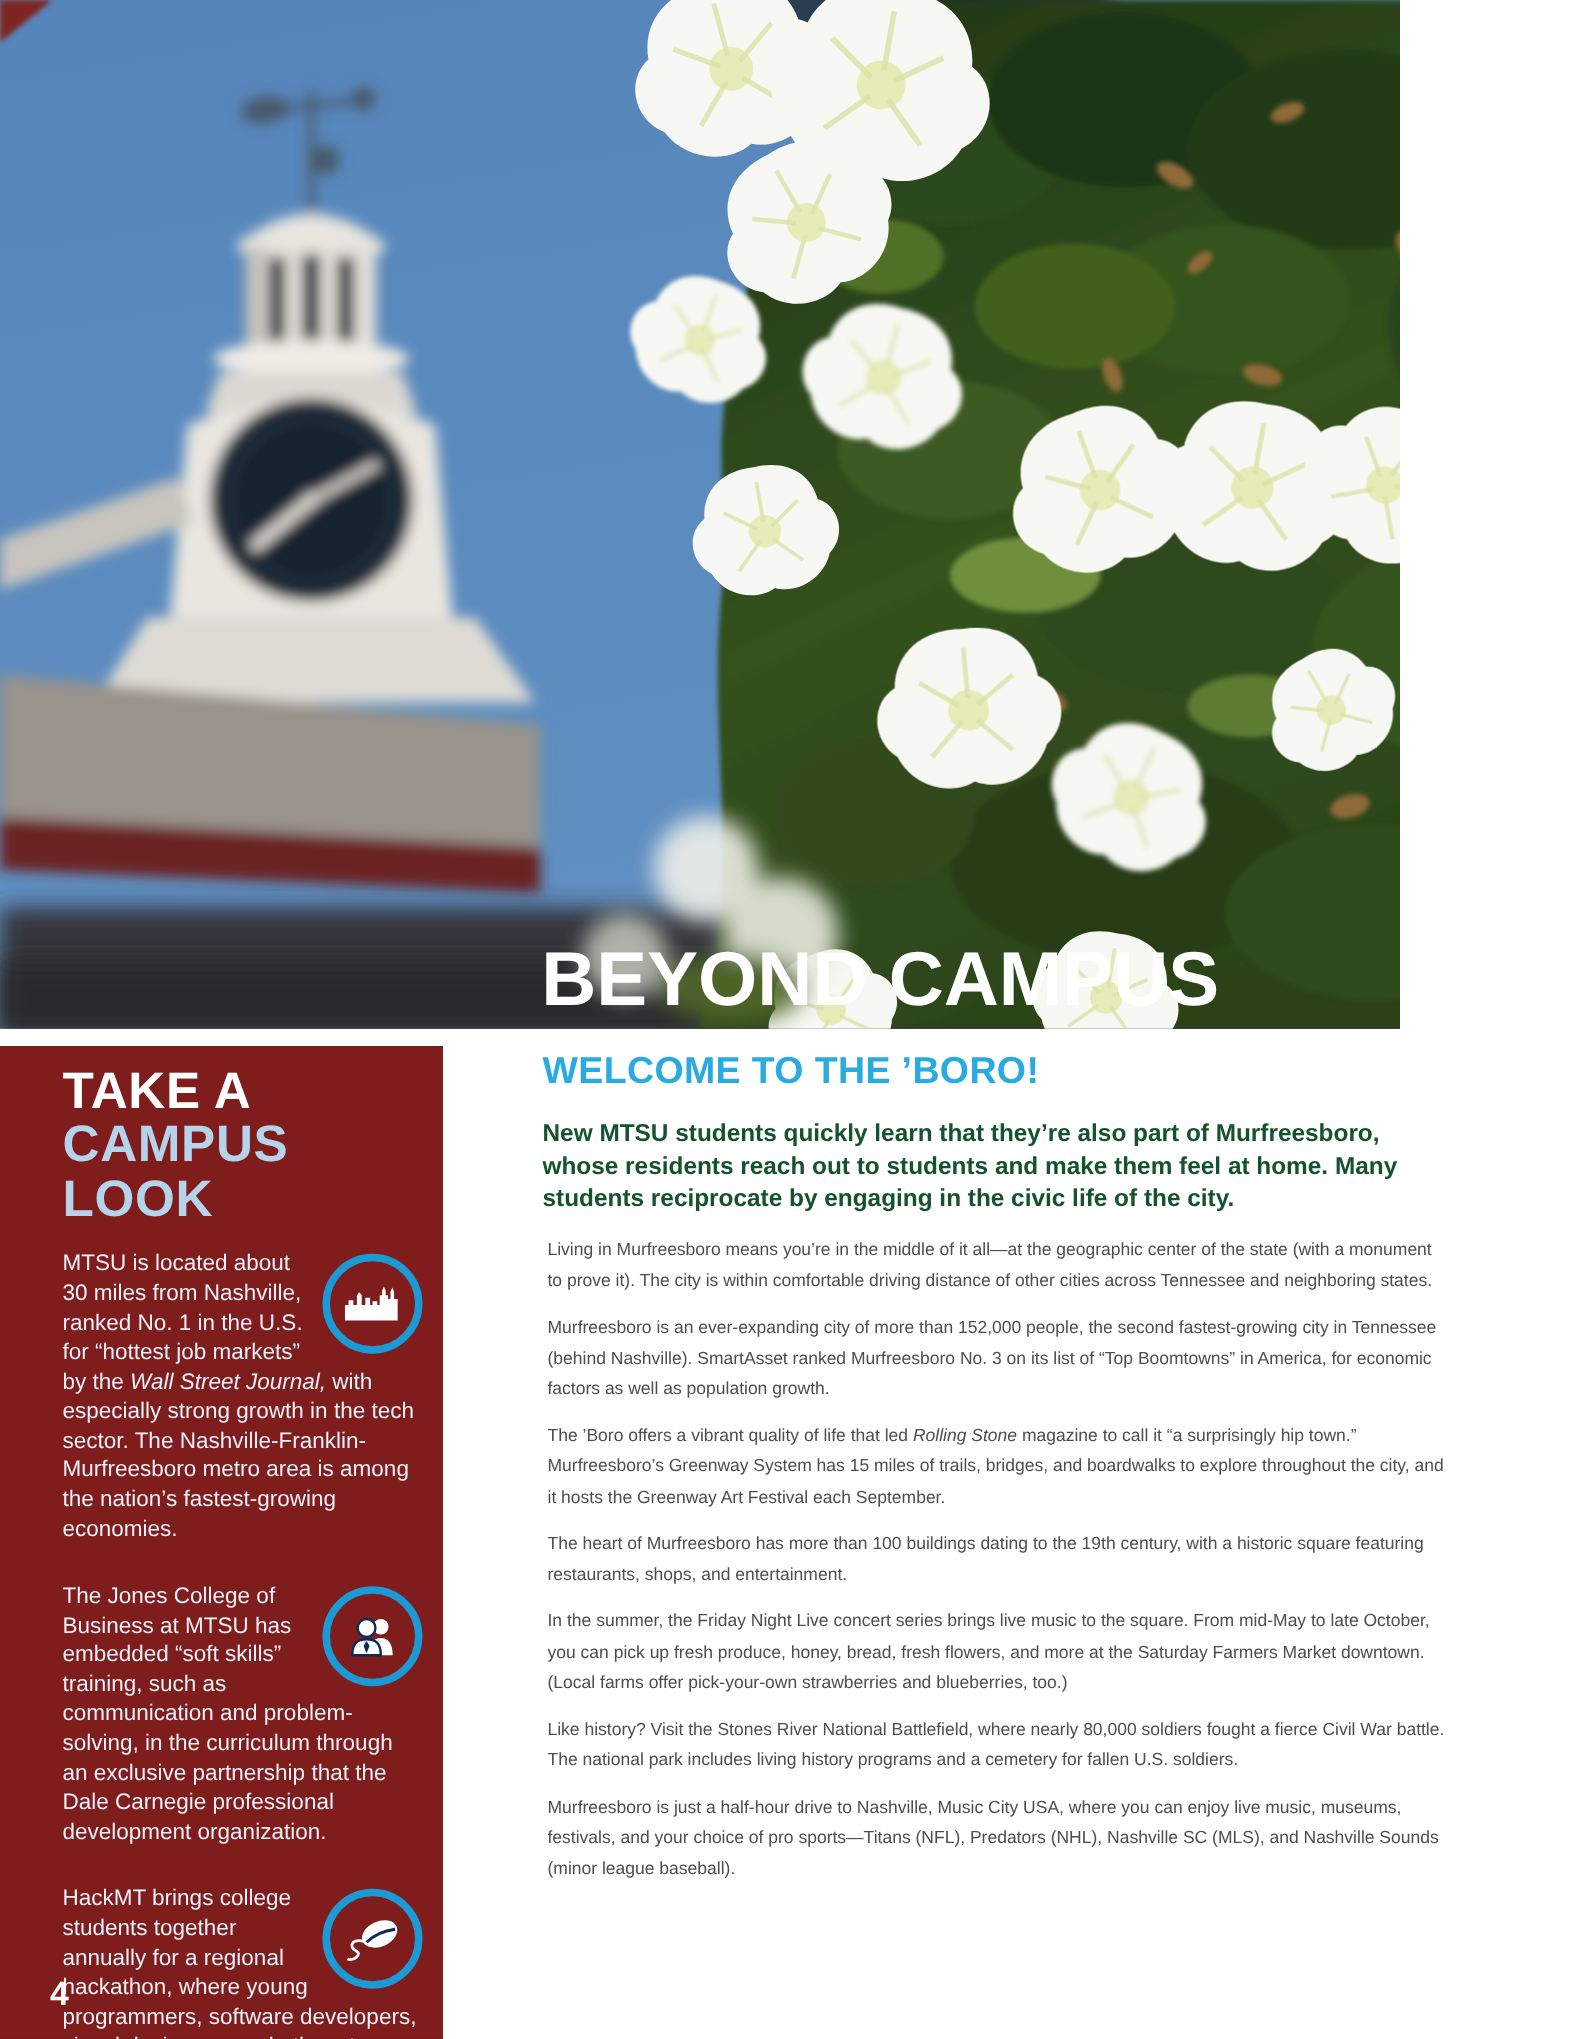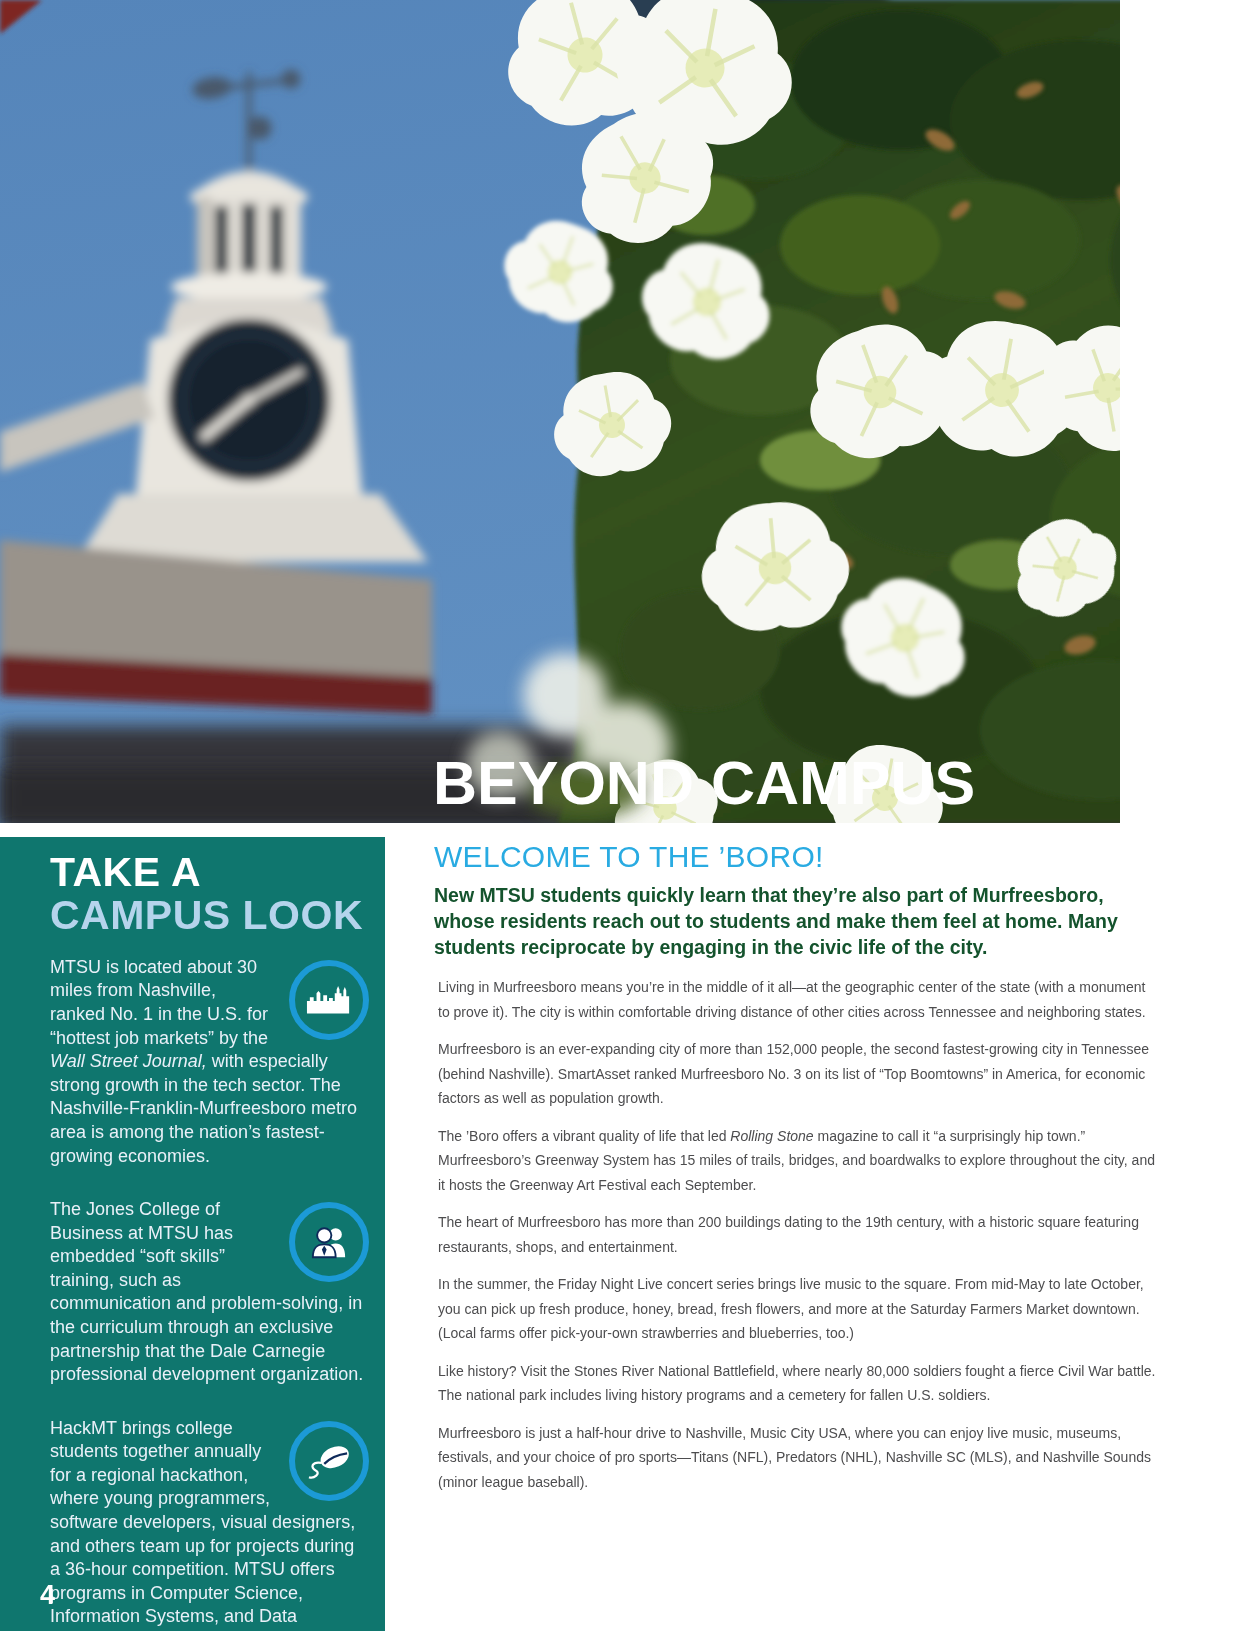--- a/index.html
+++ b/index.html
@@ -11,22 +11,22 @@
   
   .hero{position:absolute;left:0;top:0;width:1120px;height:823px;overflow:hidden;background:#5b8abf;}
   .hero svg{position:absolute;left:0;top:0;}
   .hero-title{
     position:absolute;left:433px;bottom:9px;
     font-size:61px;font-weight:800;letter-spacing:0px;color:#ffffff;
     white-space:nowrap;line-height:1;
   }
   
   .sidebar{
-    position:absolute;left:0;top:837px;width:385px;height:794px;
-    background:#0f766e;color:#e9f0f8;box-sizing:border-box;
+    position:absolute;left:0;top:837px;width:354px;height:794px;
+    background:#7f1d1d;color:#e9f0f8;box-sizing:border-box;
     padding:14px 16px 0 50px;
   }
   .sidebar-title{
     margin:0 0 18px 0;font-size:41px;line-height:1.06;font-weight:800;
     color:#ffffff;letter-spacing:0.5px;
   }
   .sidebar-title .line2{color:#b5d4ec;display:block;}
   .sidebar-item{margin:0 0 30px 0;font-size:18px;line-height:1.31;color:#e9f0f8;}
   .icon-circle{
     width:68px;height:68px;border-radius:50%;border:6px solid #1c9ad6;
@@ -35,21 +35,21 @@
     display:flex;align-items:center;justify-content:center;
   }
   .icon-circle svg{display:block;}
   .page-number{
     position:absolute;left:40px;top:1580px;color:#ffffff;
     font-size:27px;font-weight:bold;
   }
   
   .main{position:absolute;left:434px;top:840px;width:726px;}
   .main-heading{
-    margin:0 0 8px 0;font-size:30px;font-weight:400;color:#29abe2;letter-spacing:0.3px;
+    margin:0 0 20px 0;font-size:30px;font-weight:700;color:#29abe2;letter-spacing:0.3px;
   }
   .intro{
     margin:0 0 15px 0;font-size:19.5px;line-height:1.34;font-weight:bold;color:#14532d;
   }
   .bodyp{margin:0 0 13px 4px;font-size:14px;line-height:24.5px;color:#4d4d4f;}
   .bodyp i, .sidebar-item i{font-style:italic;}
 </style>
 </head>
 <body>
 
@@ -227,17 +227,17 @@
 </aside>
 
 <div class="page-number">4</div>
 
 <main class="main">
   <h2 class="main-heading">WELCOME TO THE ’BORO!</h2>
   <p class="intro">New MTSU students quickly learn that they’re also part of Murfreesboro, whose residents reach out to students and make them feel at home. Many students reciprocate by engaging in the civic life of the city.</p>
   <p class="bodyp">Living in Murfreesboro means you’re in the middle of it all—at the geographic center of the state (with a monument to prove it). The city is within comfortable driving distance of other cities across Tennessee and neighboring states.</p>
   <p class="bodyp">Murfreesboro is an ever-expanding city of more than 152,000 people, the second fastest-growing city in Tennessee (behind Nashville). SmartAsset ranked Murfreesboro No. 3 on its list of “Top Boomtowns” in America, for economic factors as well as population growth.</p>
   <p class="bodyp">The ’Boro offers a vibrant quality of life that led <i>Rolling Stone</i> magazine to call it “a surprisingly hip town.” Murfreesboro’s Greenway System has 15 miles of trails, bridges, and boardwalks to explore throughout the city, and it hosts the Greenway Art Festival each September.</p>
-  <p class="bodyp">The heart of Murfreesboro has more than 200 buildings dating to the 19th century, with a historic square featuring restaurants, shops, and entertainment.</p>
+  <p class="bodyp">The heart of Murfreesboro has more than 100 buildings dating to the 19th century, with a historic square featuring restaurants, shops, and entertainment.</p>
   <p class="bodyp">In the summer, the Friday Night Live concert series brings live music to the square. From mid-May to late October, you can pick up fresh produce, honey, bread, fresh flowers, and more at the Saturday Farmers Market downtown. (Local farms offer pick-your-own strawberries and blueberries, too.)</p>
   <p class="bodyp">Like history? Visit the Stones River National Battlefield, where nearly 80,000 soldiers fought a fierce Civil War battle. The national park includes living history programs and a cemetery for fallen U.S. soldiers.</p>
   <p class="bodyp">Murfreesboro is just a half-hour drive to Nashville, Music City USA, where you can enjoy live music, museums, festivals, and your choice of pro sports—Titans (NFL), Predators (NHL), Nashville SC (MLS), and Nashville Sounds (minor league baseball).</p>
 </main>
 
 </body></html>

